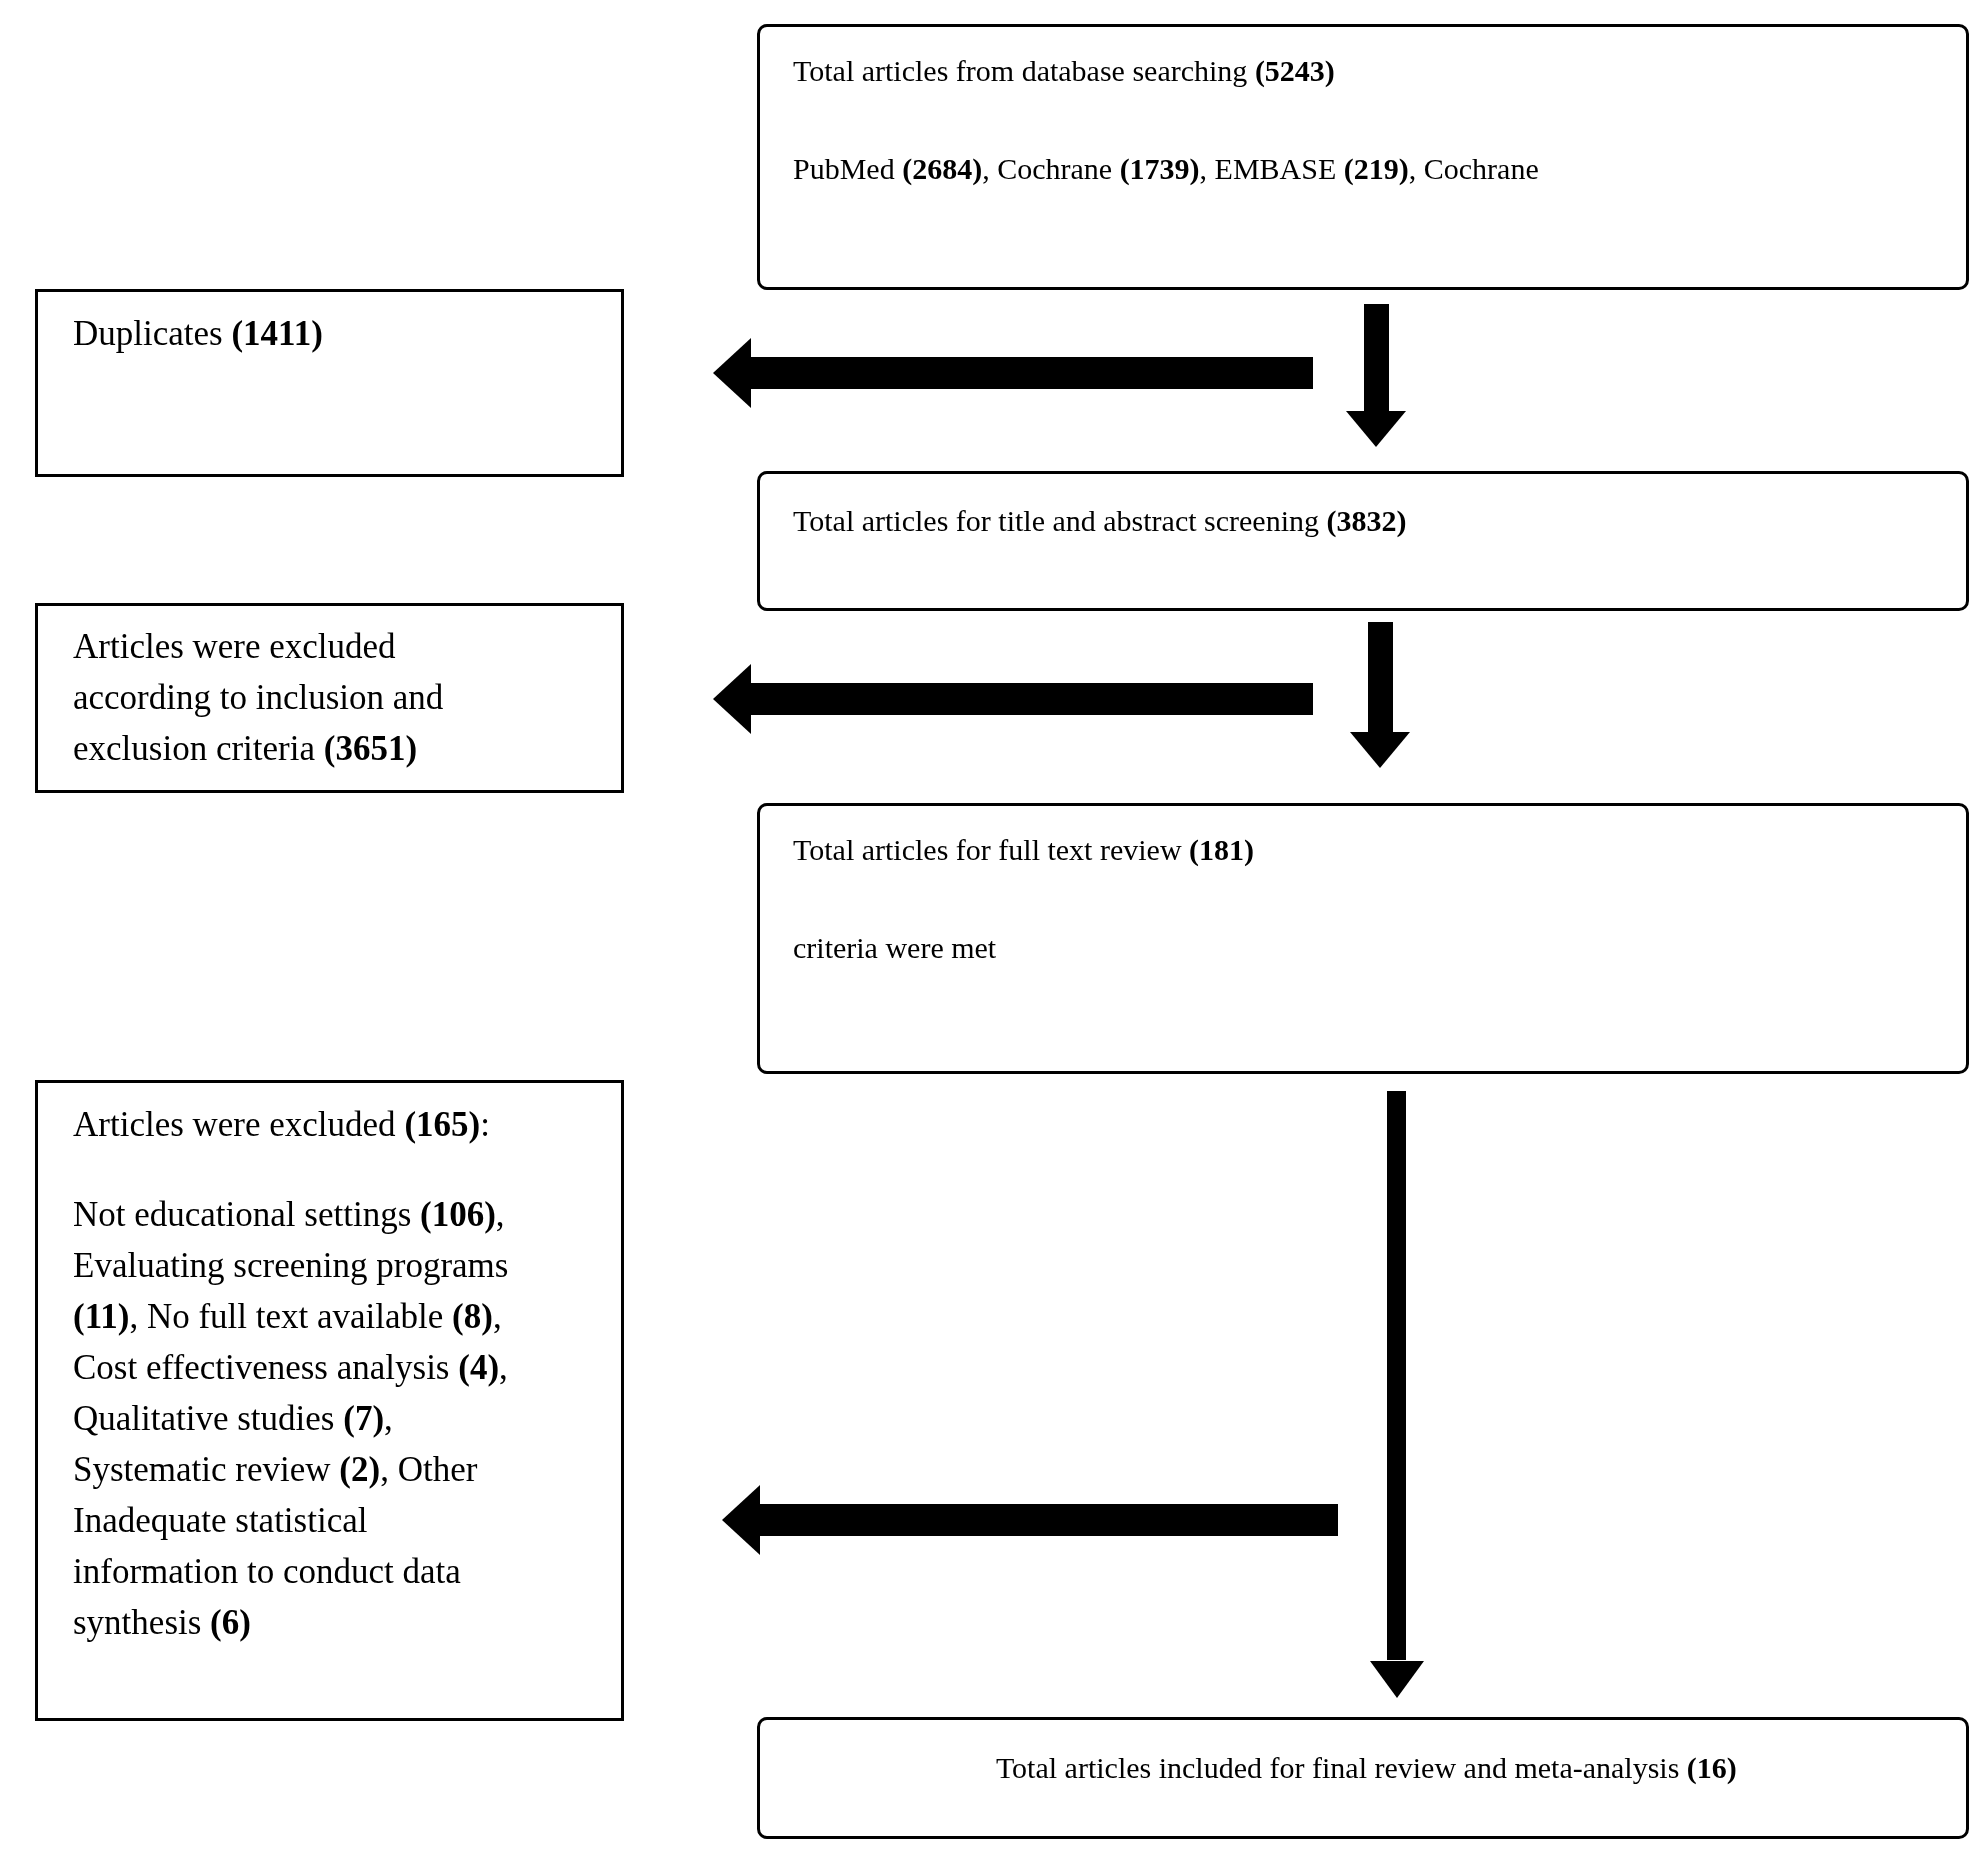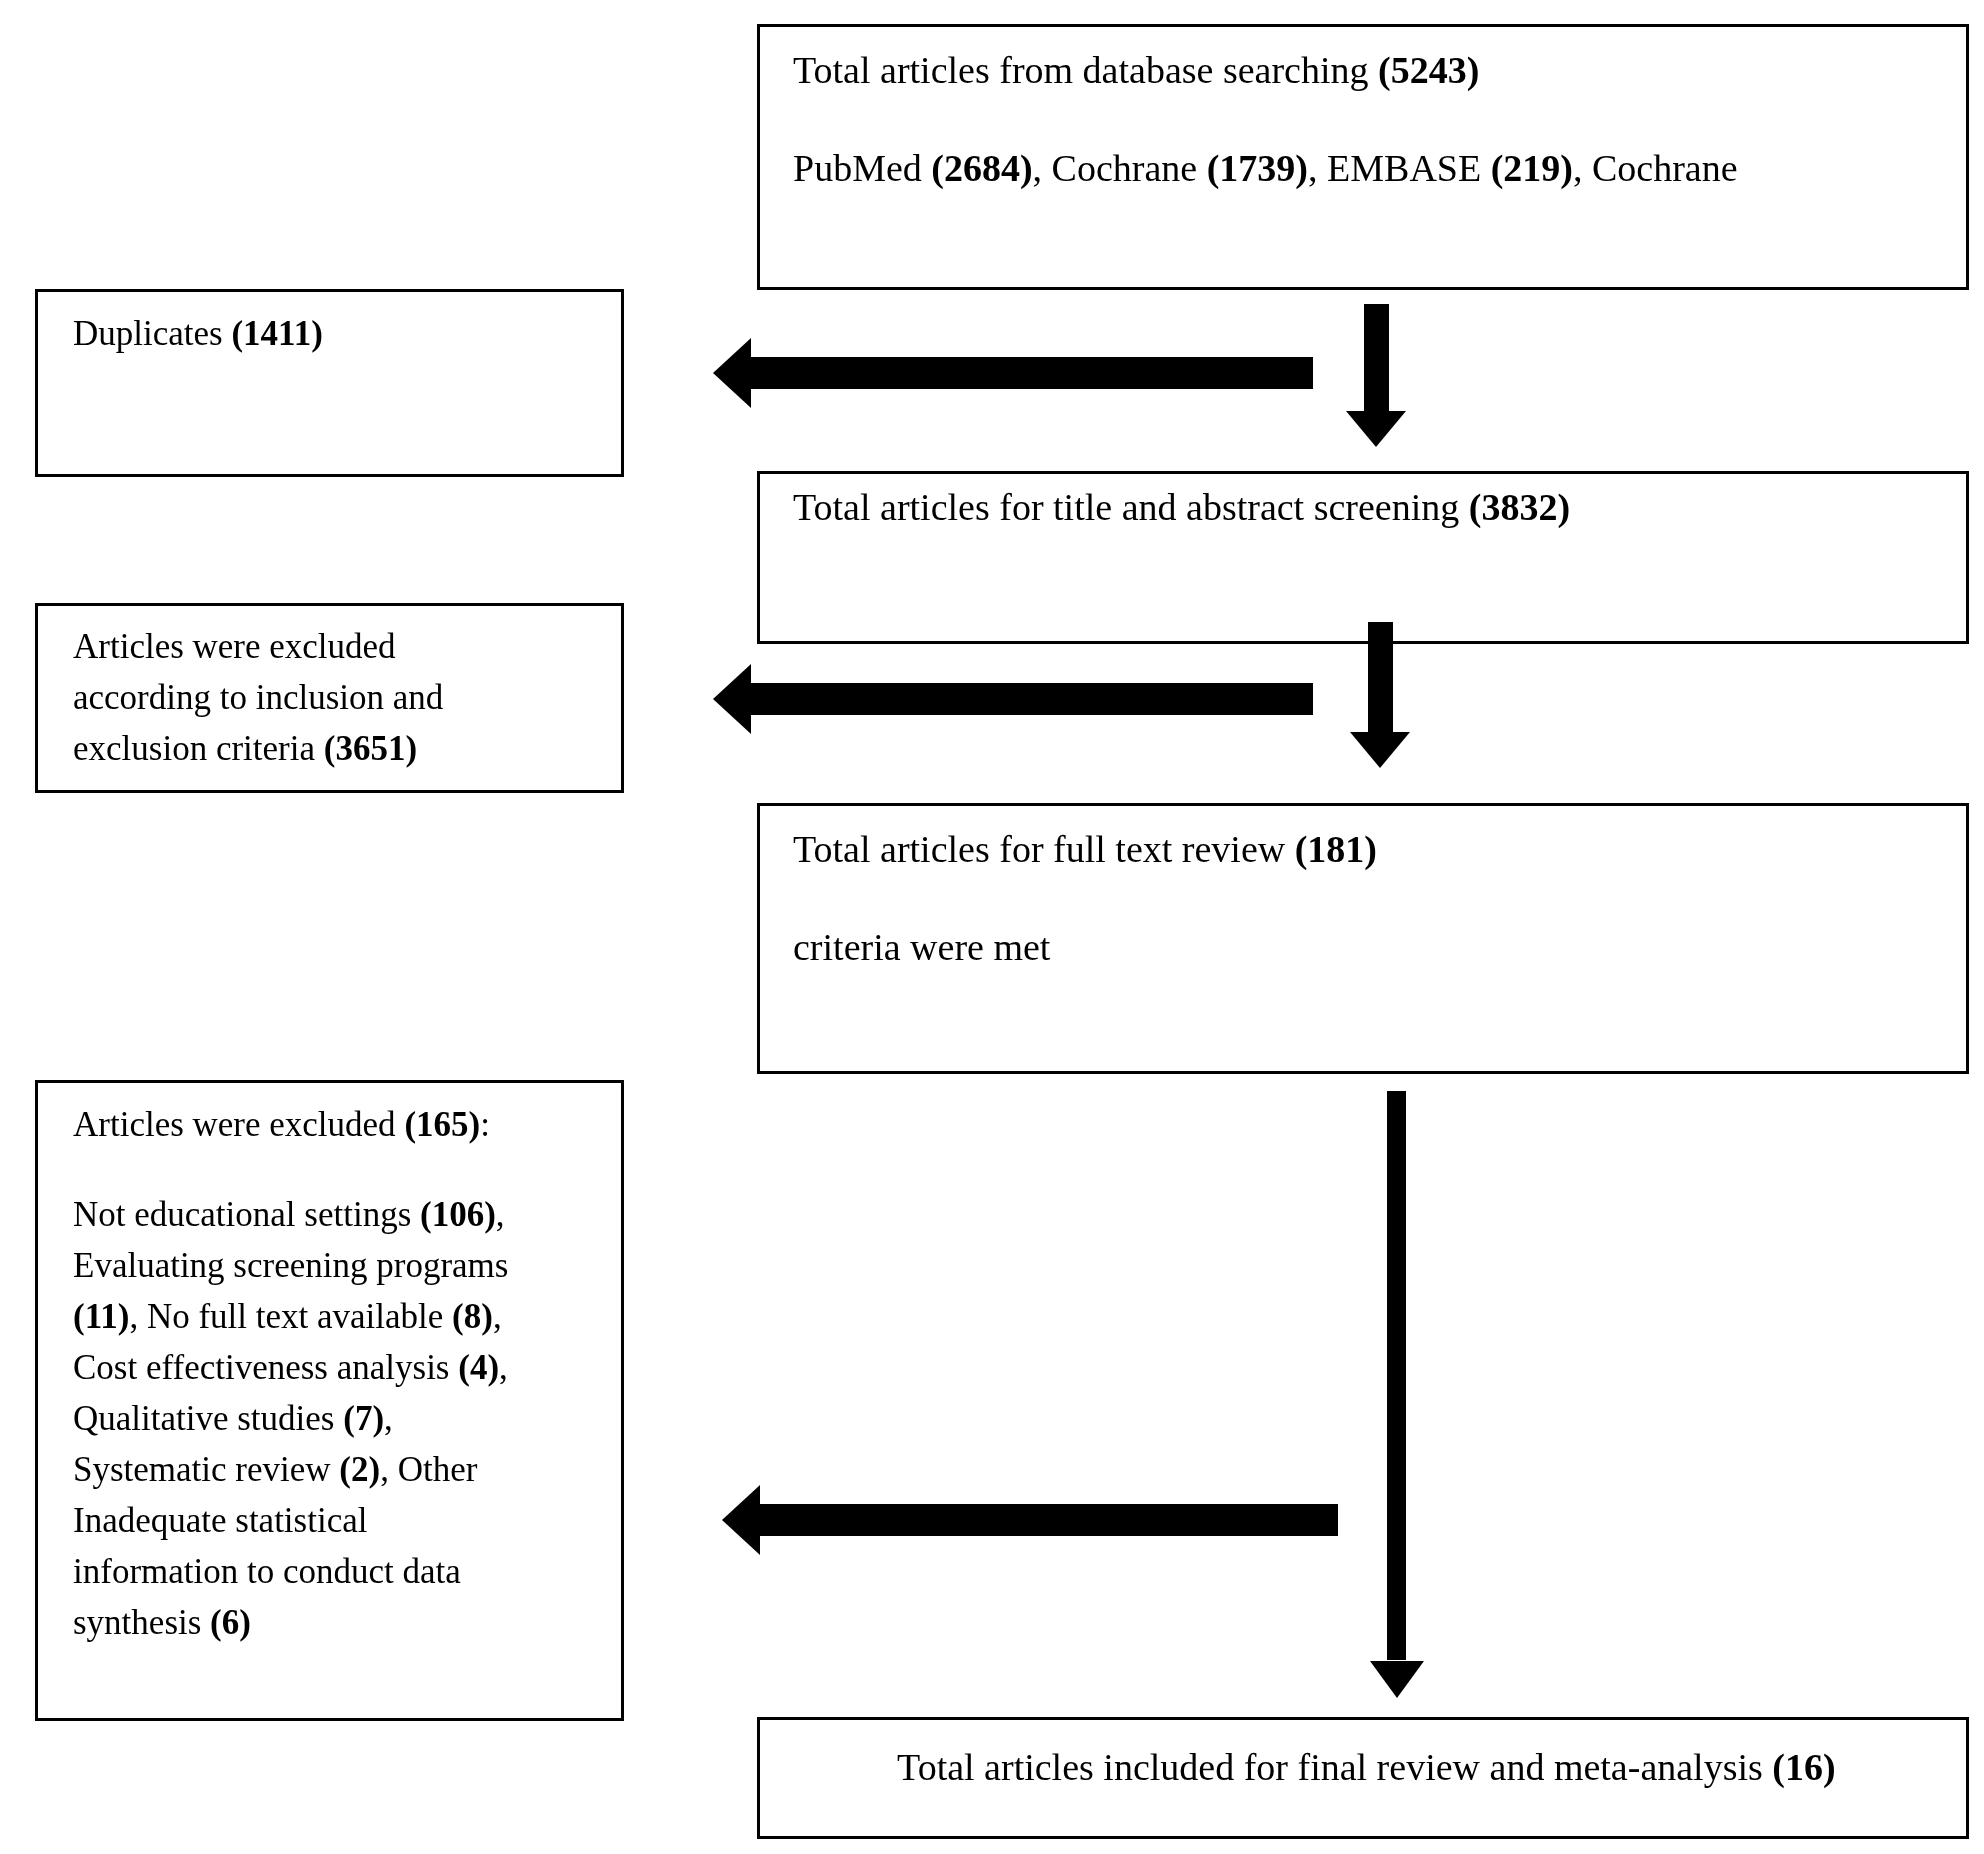--- a/index.html
+++ b/index.html
@@ -1,20 +1,20 @@
 <!DOCTYPE html>
 <html style="font-size:9px"><head>
 <meta charset="utf-8">
 <style>
   html,body{margin:0;padding:0;}
   body{width:1985px;height:1855px;background:#ffffff;}
   #canvas{position:relative;width:1985px;height:1855px;background:#ffffff;overflow:hidden;
           font-family:"Liberation Serif", "DejaVu Serif", serif;color:#000;}
   .box{position:absolute;background:#ffffff;border:3.9px solid #000000;box-sizing:border-box;}
-  .main-box{font-size:38px;line-height:53px;padding:17px 22.5px 0 33px;}
+  .main-box{font-size:30px;line-height:53px;padding:17px 22.5px 0 33px;border-radius:10px;}
   .side-box{font-size:35px;line-height:51px;padding:15.8px 10px 0 35px;}
   .center-text{text-align:center;padding-left:18px;padding-right:11.3px;padding-top:21.4px;}
   .tline{white-space:nowrap;}
   .bnum{font-weight:bold;}
   .para{margin:0;}
   .para + .para{margin-top:45px;}
   .side-box .para + .para{margin-top:39px;}
   .vshaft,.hshaft{position:absolute;background:#000000;}
   .vhead{position:absolute;width:0;height:0;border-left:30px solid transparent;
          border-right:30px solid transparent;border-top:36px solid #000000;}
@@ -41,21 +41,21 @@
       <div class="para">
         <div class="tline"><span>Duplicates </span><span class="bnum">(1411)</span></div>
       </div>
     </div>
 
   <div class="vshaft" style="left:1364px;top:304px;width:25px;height:107px;"></div>
   <div class="vhead" style="left:1346px;top:411px;"></div>
   <div class="hhead" style="left:713px;top:338px;"></div>
   <div class="hshaft" style="left:751px;top:357px;width:562px;height:31.5px;"></div>
 
-  <div class="box main-box" style="left:757px;top:471px;width:1212px;height:173px;padding-top:7px;">
+  <div class="box main-box" style="left:757px;top:471px;width:1212px;height:140px;padding-top:20px;">
       <div class="para">
         <div class="tline"><span>Total articles for title and abstract screening </span><span class="bnum">(3832)</span></div>
       </div>
     </div>
 
   <div class="box side-box" style="left:35px;top:603px;width:589px;height:190px;padding-top:14.6px;">
       <div class="para">
         <div class="tline"><span>Articles were excluded</span></div>
         <div class="tline"><span>according to inclusion and</span></div>
         <div class="tline"><span>exclusion criteria </span><span class="bnum">(3651)</span></div>

